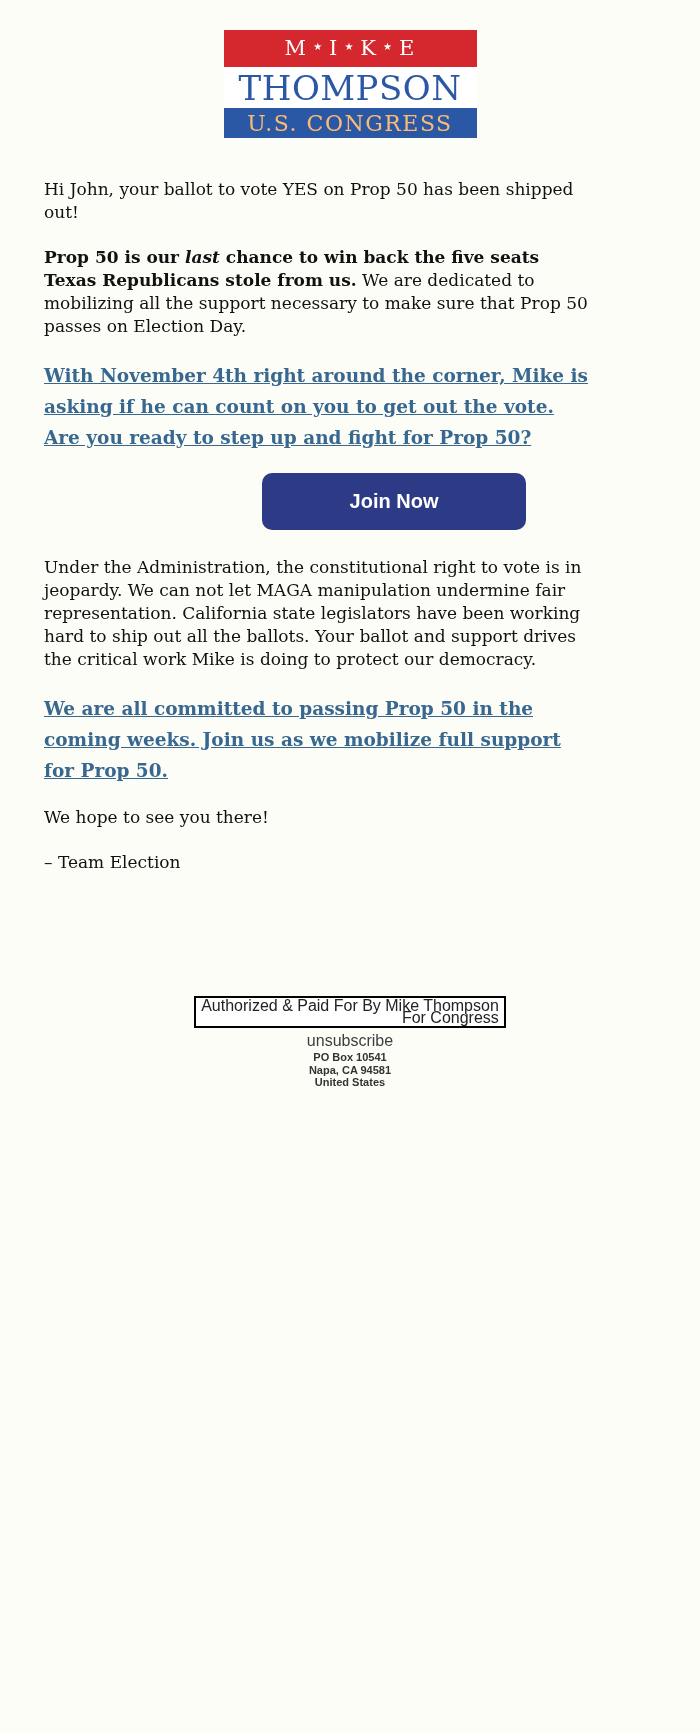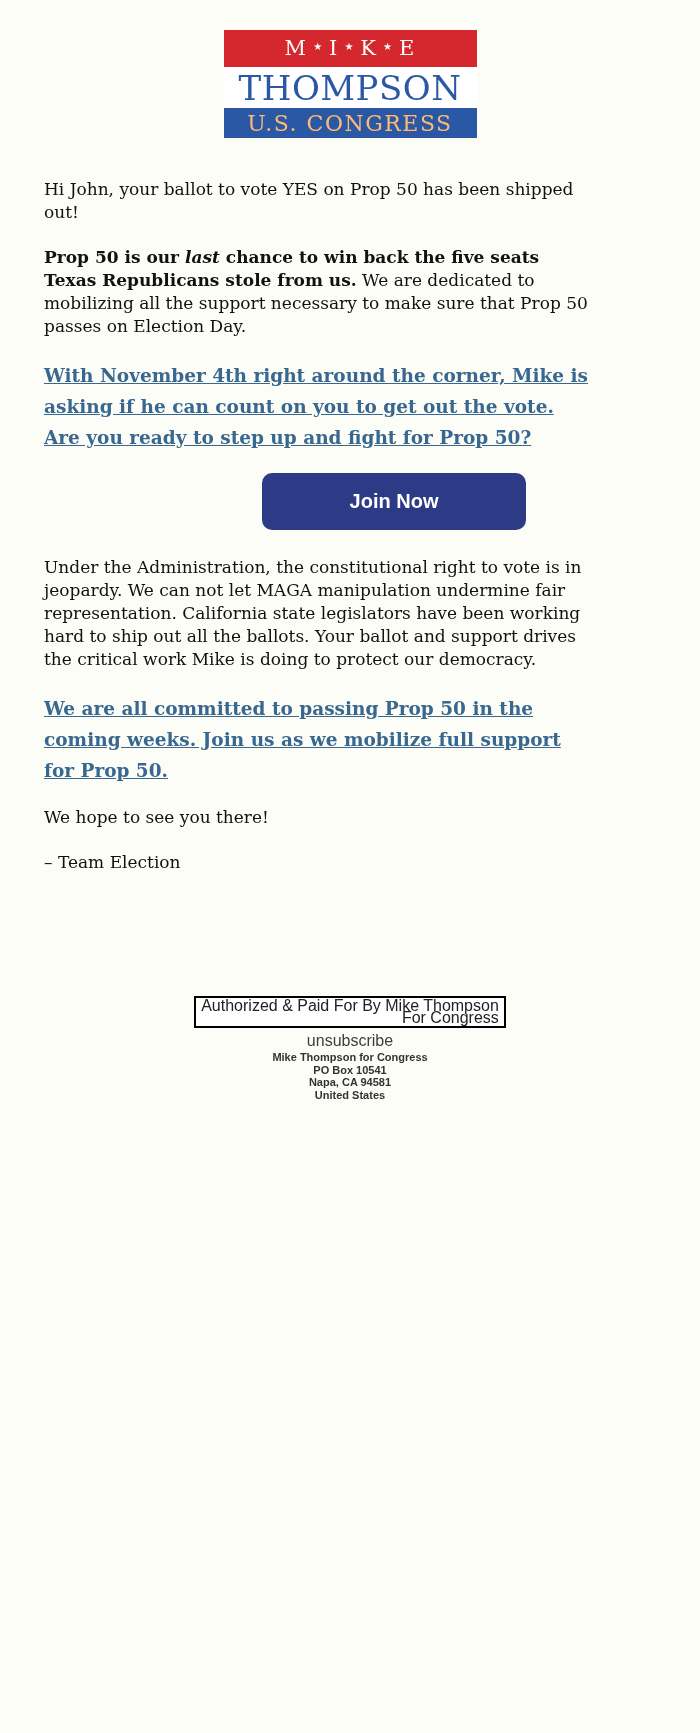--- a/index.html
+++ b/index.html
@@ -172,20 +172,19 @@
     <p>– Team Election</p>
   </div>
 
   <div class="footer">
     <div class="disclaimer-box">
       <div>Authorized &amp; Paid For By Mike Thompson</div>
       <div>For Congress</div>
     </div>
     <a class="unsub">unsubscribe</a>
     <div class="address">
-      <div>Mike Thompson for Congress</div>
       <div>PO Box 10541</div>
       <div>Napa, CA 94581</div>
       <div>United States</div>
     </div>
   </div>
 
 </div>
 
 </body></html>

